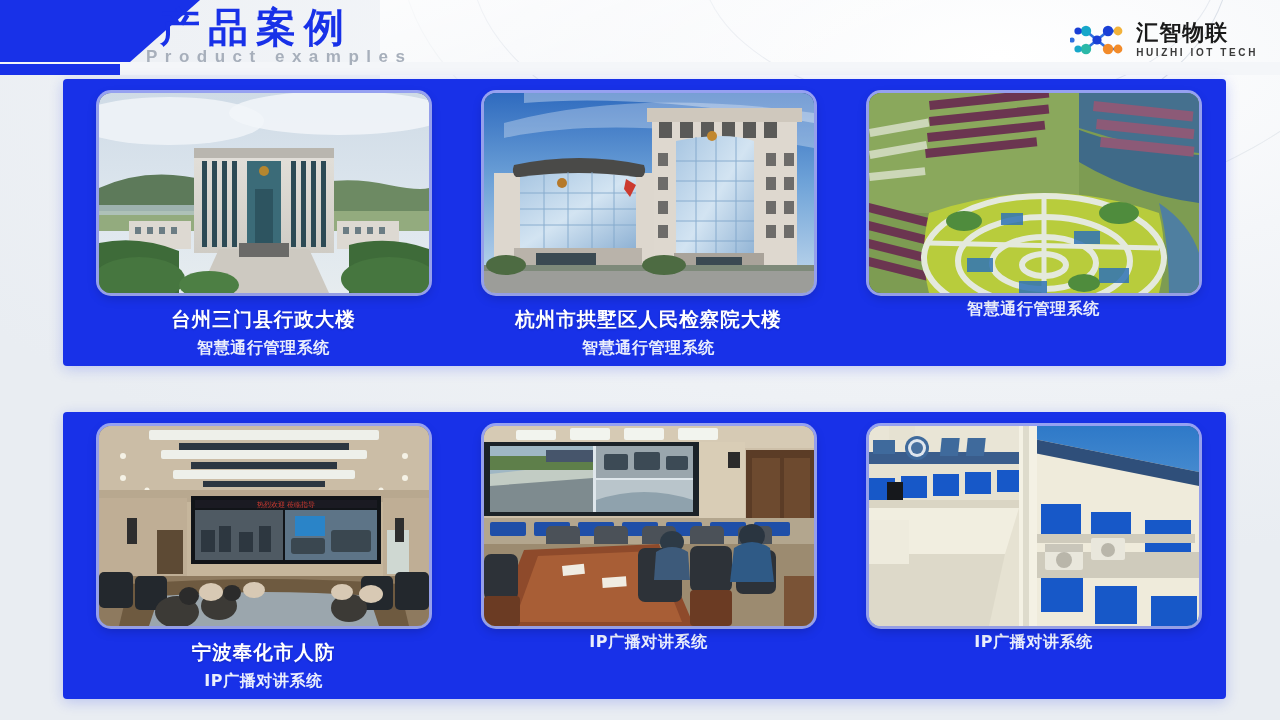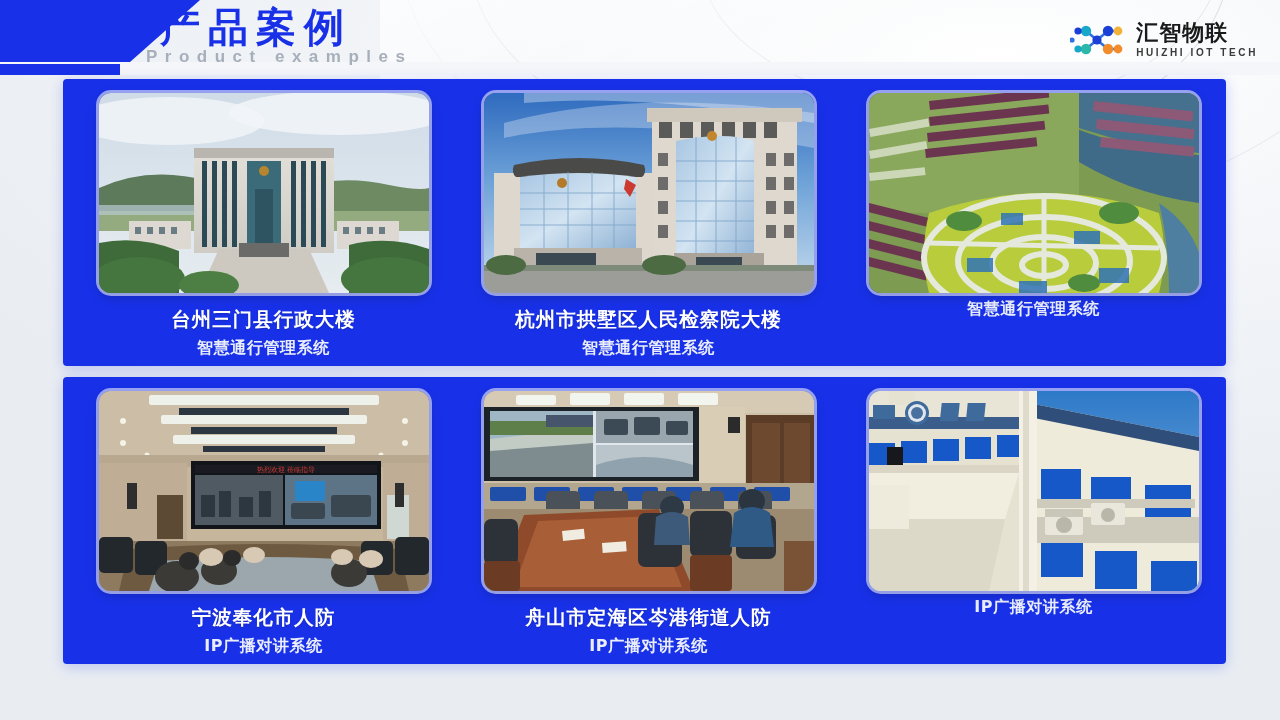--- a/index.html
+++ b/index.html
@@ -62,21 +62,21 @@
   .logo-en{
     font-size:10px;font-weight:bold;color:#3a3a3a;letter-spacing:2.6px;line-height:14px;margin-top:1px;
   }
 
   
   .panel{
     position:absolute;left:63px;width:1163px;background:#1831E8;border-radius:4px;
     box-shadow:0 3px 14px rgba(24,49,232,.22);
   }
   #panel-top{top:79px;height:287px;}
-  #panel-bottom{top:377px;height:287px;}
+  #panel-bottom{top:412px;height:287px;}
 
   .row{display:flex;height:100%;padding:14px 0 0 8px;}
   .card{flex:1;display:flex;flex-direction:column;align-items:center;}
 
   .thumb{
     width:330px;height:200px;border-radius:12px;overflow:hidden;position:relative;
     box-shadow:0 0 0 3px rgba(255,255,255,.55), 0 4px 12px rgba(0,0,0,.22);
     background:#2b4a7a;
   }
   .thumb svg{display:block;width:330px;height:200px;}
@@ -495,21 +495,20 @@
               <rect x="206" y="164" width="42" height="36" rx="4"></rect>
               <rect x="0" y="170" width="36" height="30" rx="4"></rect>
             </g>
             <ellipse cx="188" cy="116" rx="12" ry="11" fill="#2d3a46"></ellipse>
             <path d="M172 126 Q188 116 204 126 L206 154 L170 154Z" fill="#3d5a7a"></path>
             <ellipse cx="268" cy="110" rx="13" ry="12" fill="#2a3540"></ellipse>
             <path d="M250 122 Q268 110 286 122 L290 156 L246 156Z" fill="#2f5a86"></path>
             <rect x="300" y="150" width="30" height="50" fill="#7a5336"></rect>
           </svg>
         </div>
-        <div class="cap">舟山市定海区岑港街道人防</div>
         <div class="sub">IP广播对讲系统</div>
       </div>
 
       <div class="card">
         <div class="thumb">
           <svg viewBox="0 0 330 200" preserveAspectRatio="none">
             <defs>
               <linearGradient id="sky6" x1="0" y1="0" x2="0" y2="1">
                 <stop offset="0%" stop-color="#2e79c8"></stop>
                   <stop offset="100%" stop-color="#8fc0e4"></stop>

